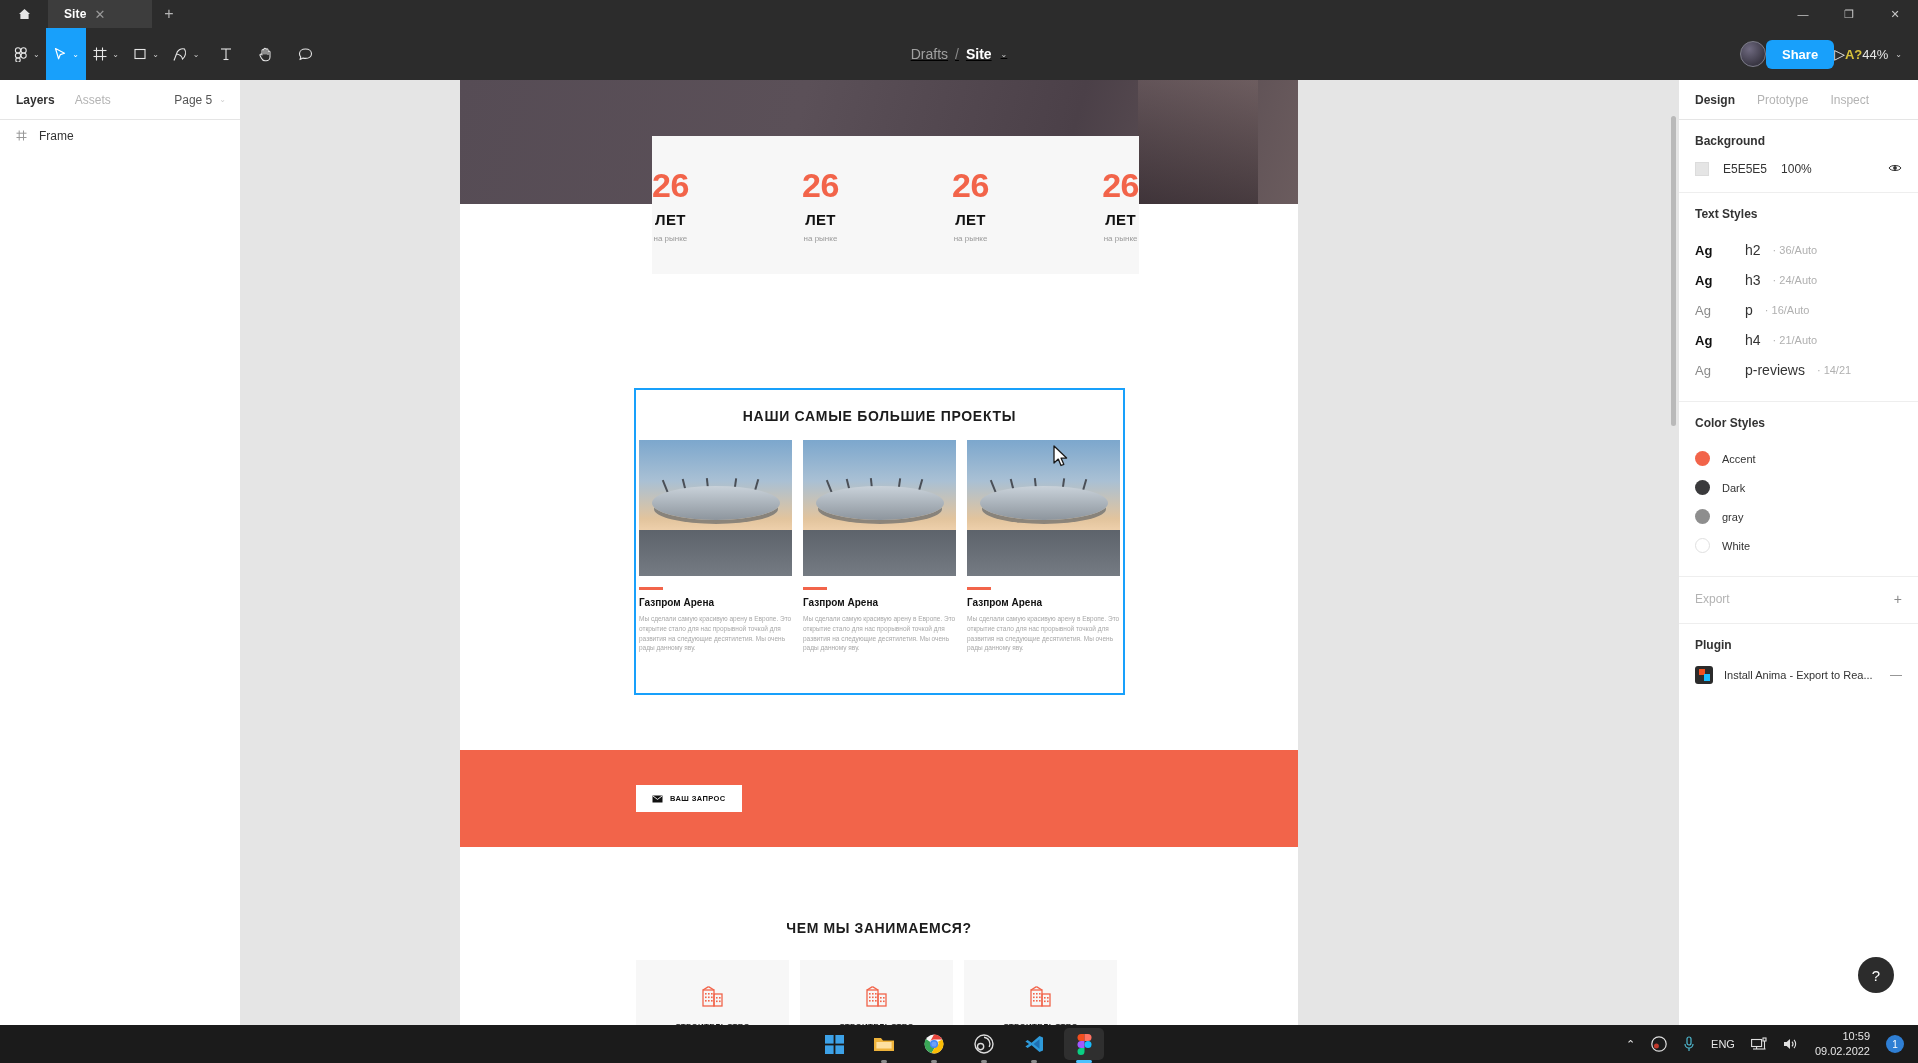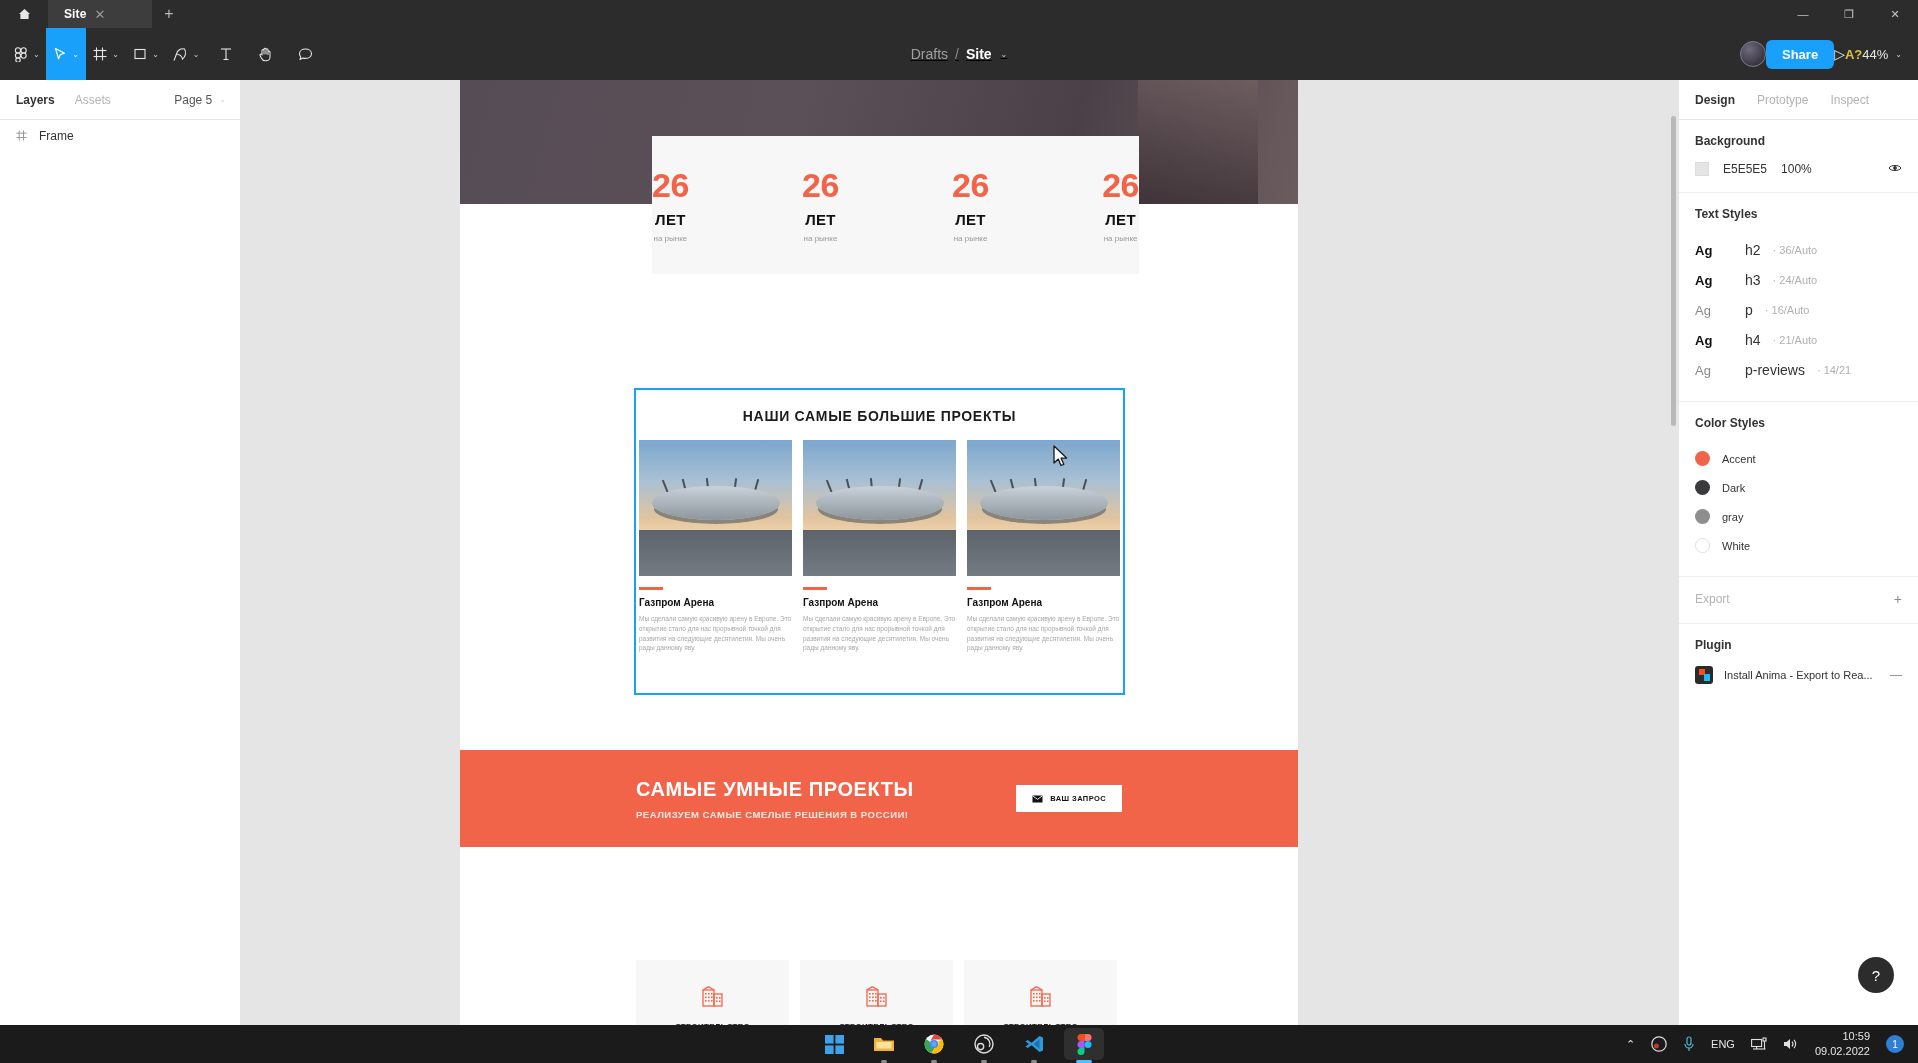--- a/index.html
+++ b/index.html
@@ -497,33 +497,30 @@
             </div>
             <div class="proj-accent"></div>
             <div class="proj-name">Газпром Арена</div>
             <div class="proj-desc">Мы сделали самую красивую арену в Европе. Это открытие стало для нас прорывной точкой для развития на следующие десятилетия. Мы очень рады данному яву.</div>
           </div>
 
         </div>
       </div>
 
       <div class="cta">
-        <div>
-          <div class="cta-h">САМЫЕ УМНЫЕ ПРОЕКТЫ</div>
-          <div class="cta-p">РЕАЛИЗУЕМ САМЫЕ СМЕЛЫЕ РЕШЕНИЯ В РОССИИ!</div>
-        </div>
         <button class="cta-btn">
           <svg width="11" height="8" viewBox="0 0 11 8">
             <rect x="0.5" y="0.5" width="10" height="7" fill="#111"></rect>
             <path d="M0.8 0.9 L5.5 4.4 L10.2 0.9" fill="none" stroke="#fff" stroke-width="0.9"></path>
           </svg>
           <span>ВАШ ЗАПРОС</span>
         </button>
       </div>
 
+      <div class="svc-title">ЧЕМ МЫ ЗАНИМАЕМСЯ?</div>
       <div class="svc-grid">
         <div class="svc-card">
           <svg width="26" height="23" viewBox="0 0 26 23">
             <g stroke="#f2644a" stroke-width="1.3" fill="none">
               <rect x="3" y="5" width="11" height="16"></rect>
               <rect x="14" y="9" width="8" height="12"></rect>
               <line x1="3" y1="5" x2="8.5" y2="1.6"></line>
                 <line x1="8.5" y1="1.6" x2="14" y2="5"></line>
             </g>
             <g fill="#f2644a">

